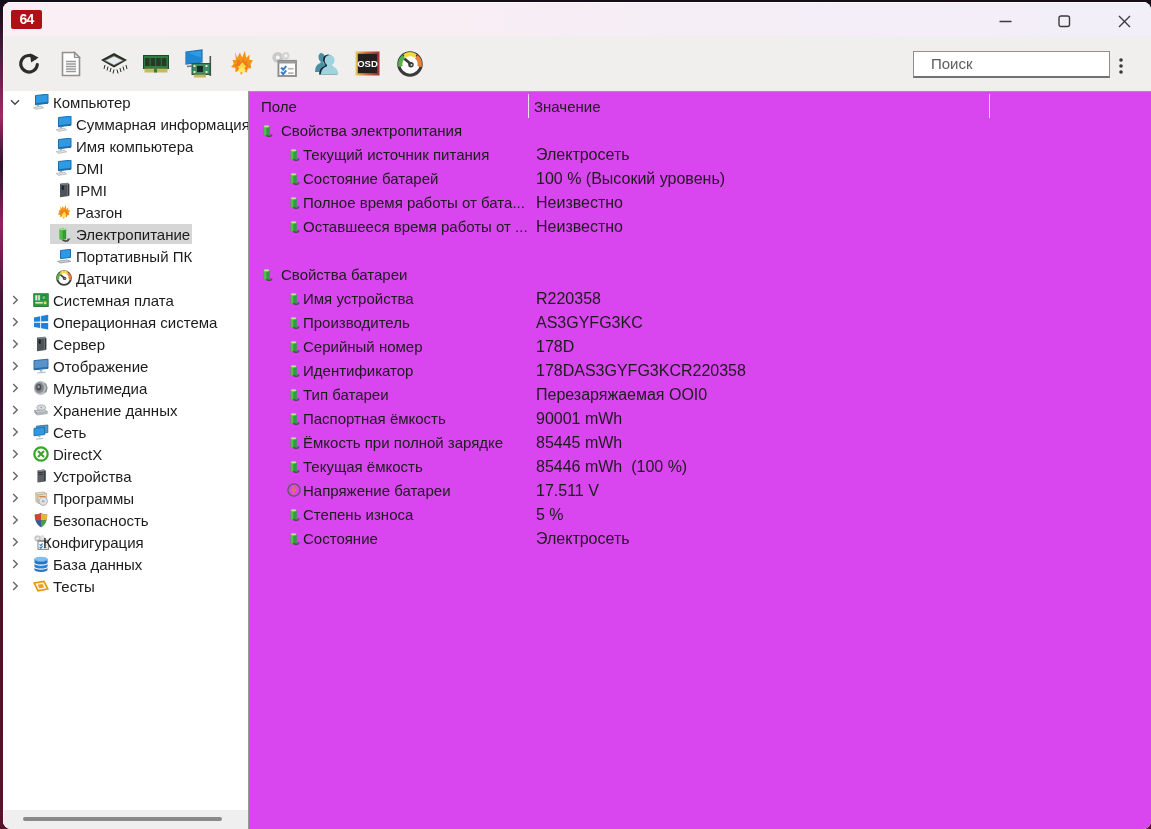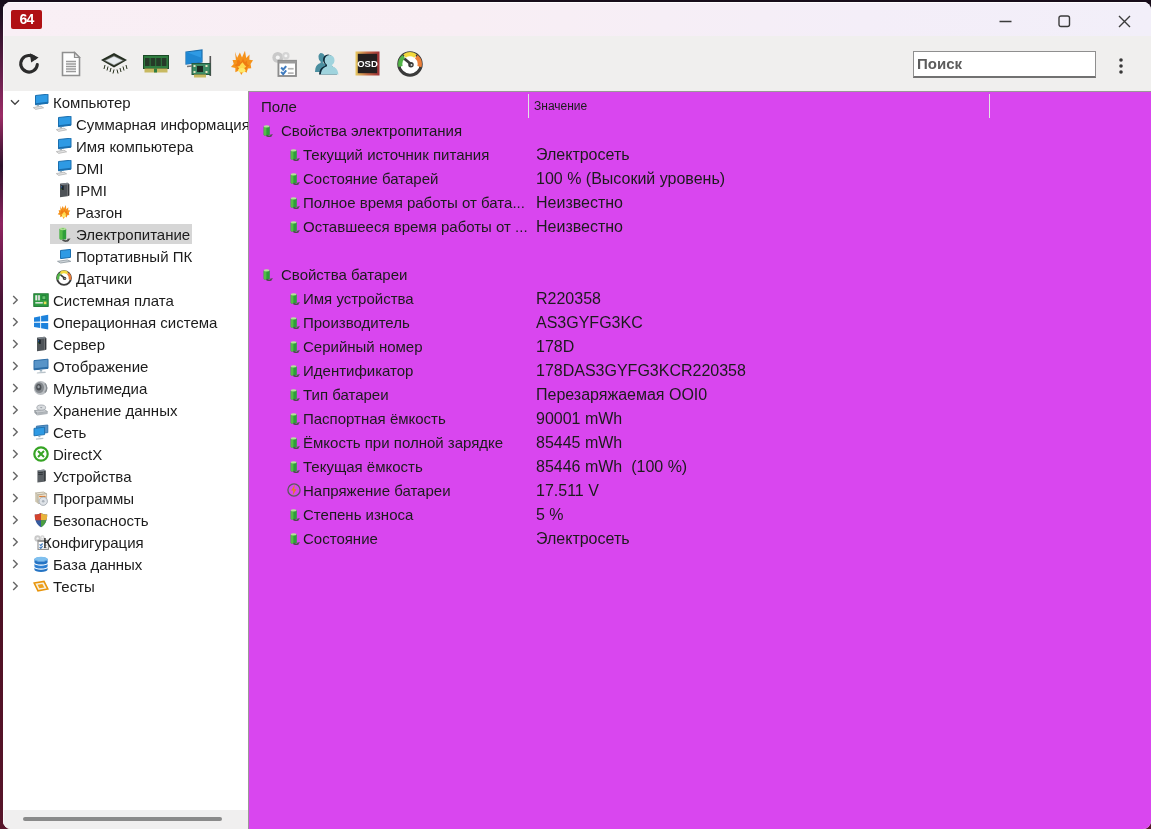--- a/index.html
+++ b/index.html
@@ -10,34 +10,34 @@
        border-radius:8px;overflow:hidden;}
   .titlebar{position:absolute;left:0;top:0;width:100%;height:34px;
        background:linear-gradient(90deg,#f9eff5 0%,#f8eef4 40%,#f4eef8 75%,#f2eff9 100%);}
   .logo{position:absolute;left:8px;top:8px;width:31px;height:19px;background:#b01014;border-radius:2px;
         color:#fff;font-size:14px;font-weight:bold;text-align:center;line-height:19px;letter-spacing:-0.8px;}
   .title{position:absolute;left:23px;top:0;height:34px;line-height:36px;font-size:11px;color:#1d1d1d;margin-top:32px;}
   .toolbar{position:absolute;left:0;top:34px;width:100%;height:55px;background:#f0efee;}
   .tbi{position:absolute;top:49px;}
   .search{position:absolute;left:910px;top:15px;width:178px;height:24px;background:#fff;
       border:1px solid #8f8f8f;border-bottom:2px solid #717171;font-size:15px;color:#5c5c5c;
-      line-height:24px;padding-left:3px;font-weight:bold;}
+      line-height:24px;padding-left:17px;}
   .content{position:absolute;left:0;top:89px;width:1148px;height:738px;}
   .tree{position:absolute;left:0;top:0;width:245px;height:719px;background:#fff;overflow:hidden;}
   .trow{position:relative;height:22px;white-space:nowrap;}
   .trow .tico{position:absolute;top:3px;}
   .trow .txt{position:absolute;top:0;line-height:23px;font-size:15px;color:#1c1c1c;}
   .chev{position:absolute;left:4px;top:3px;width:16px;height:16px;}
   .hscroll{position:absolute;left:0;top:719px;width:245px;height:19px;background:#f0efef;}
   .hthumb{position:absolute;left:20px;top:7px;width:199px;height:4px;background:#8a8a8a;border-radius:2px;}
   .rpanel{position:absolute;left:245px;top:0;width:903px;height:738px;background:#d946ef;
       border-left:1px solid #9b9997;border-top:1px solid #9b9997;}
   .rhead{position:absolute;left:0;top:0;width:100%;height:27px;}
   .rhead .h1{position:absolute;left:12px;top:0;line-height:29px;font-size:15px;color:#1c1c1c;}
-  .rhead .h2{position:absolute;left:285px;top:0;line-height:29px;font-size:12px;color:#1c1c1c;}
+  .rhead .h2{position:absolute;left:285px;top:0;line-height:29px;font-size:15px;color:#1c1c1c;}
   .vsep{position:absolute;top:2px;height:24px;width:1px;background:#e3e3e3;}
   .rrows{position:absolute;left:0;top:27px;width:100%;}
   .rrow{position:relative;height:24px;white-space:nowrap;}
   .rrow .rico{position:absolute;top:5px;}
   .rrow .lbl{position:absolute;top:0;line-height:23px;font-size:15px;color:#1c1c1c;}
   .rrow .val{position:absolute;left:288px;top:0;line-height:23px;font-size:16px;color:#1c1c1c;}
   .sec .lbl{left:28px;}
   .sec .rico{left:8px;}
   .itm .lbl{left:55px;}
   .itm .rico{left:35px;}

